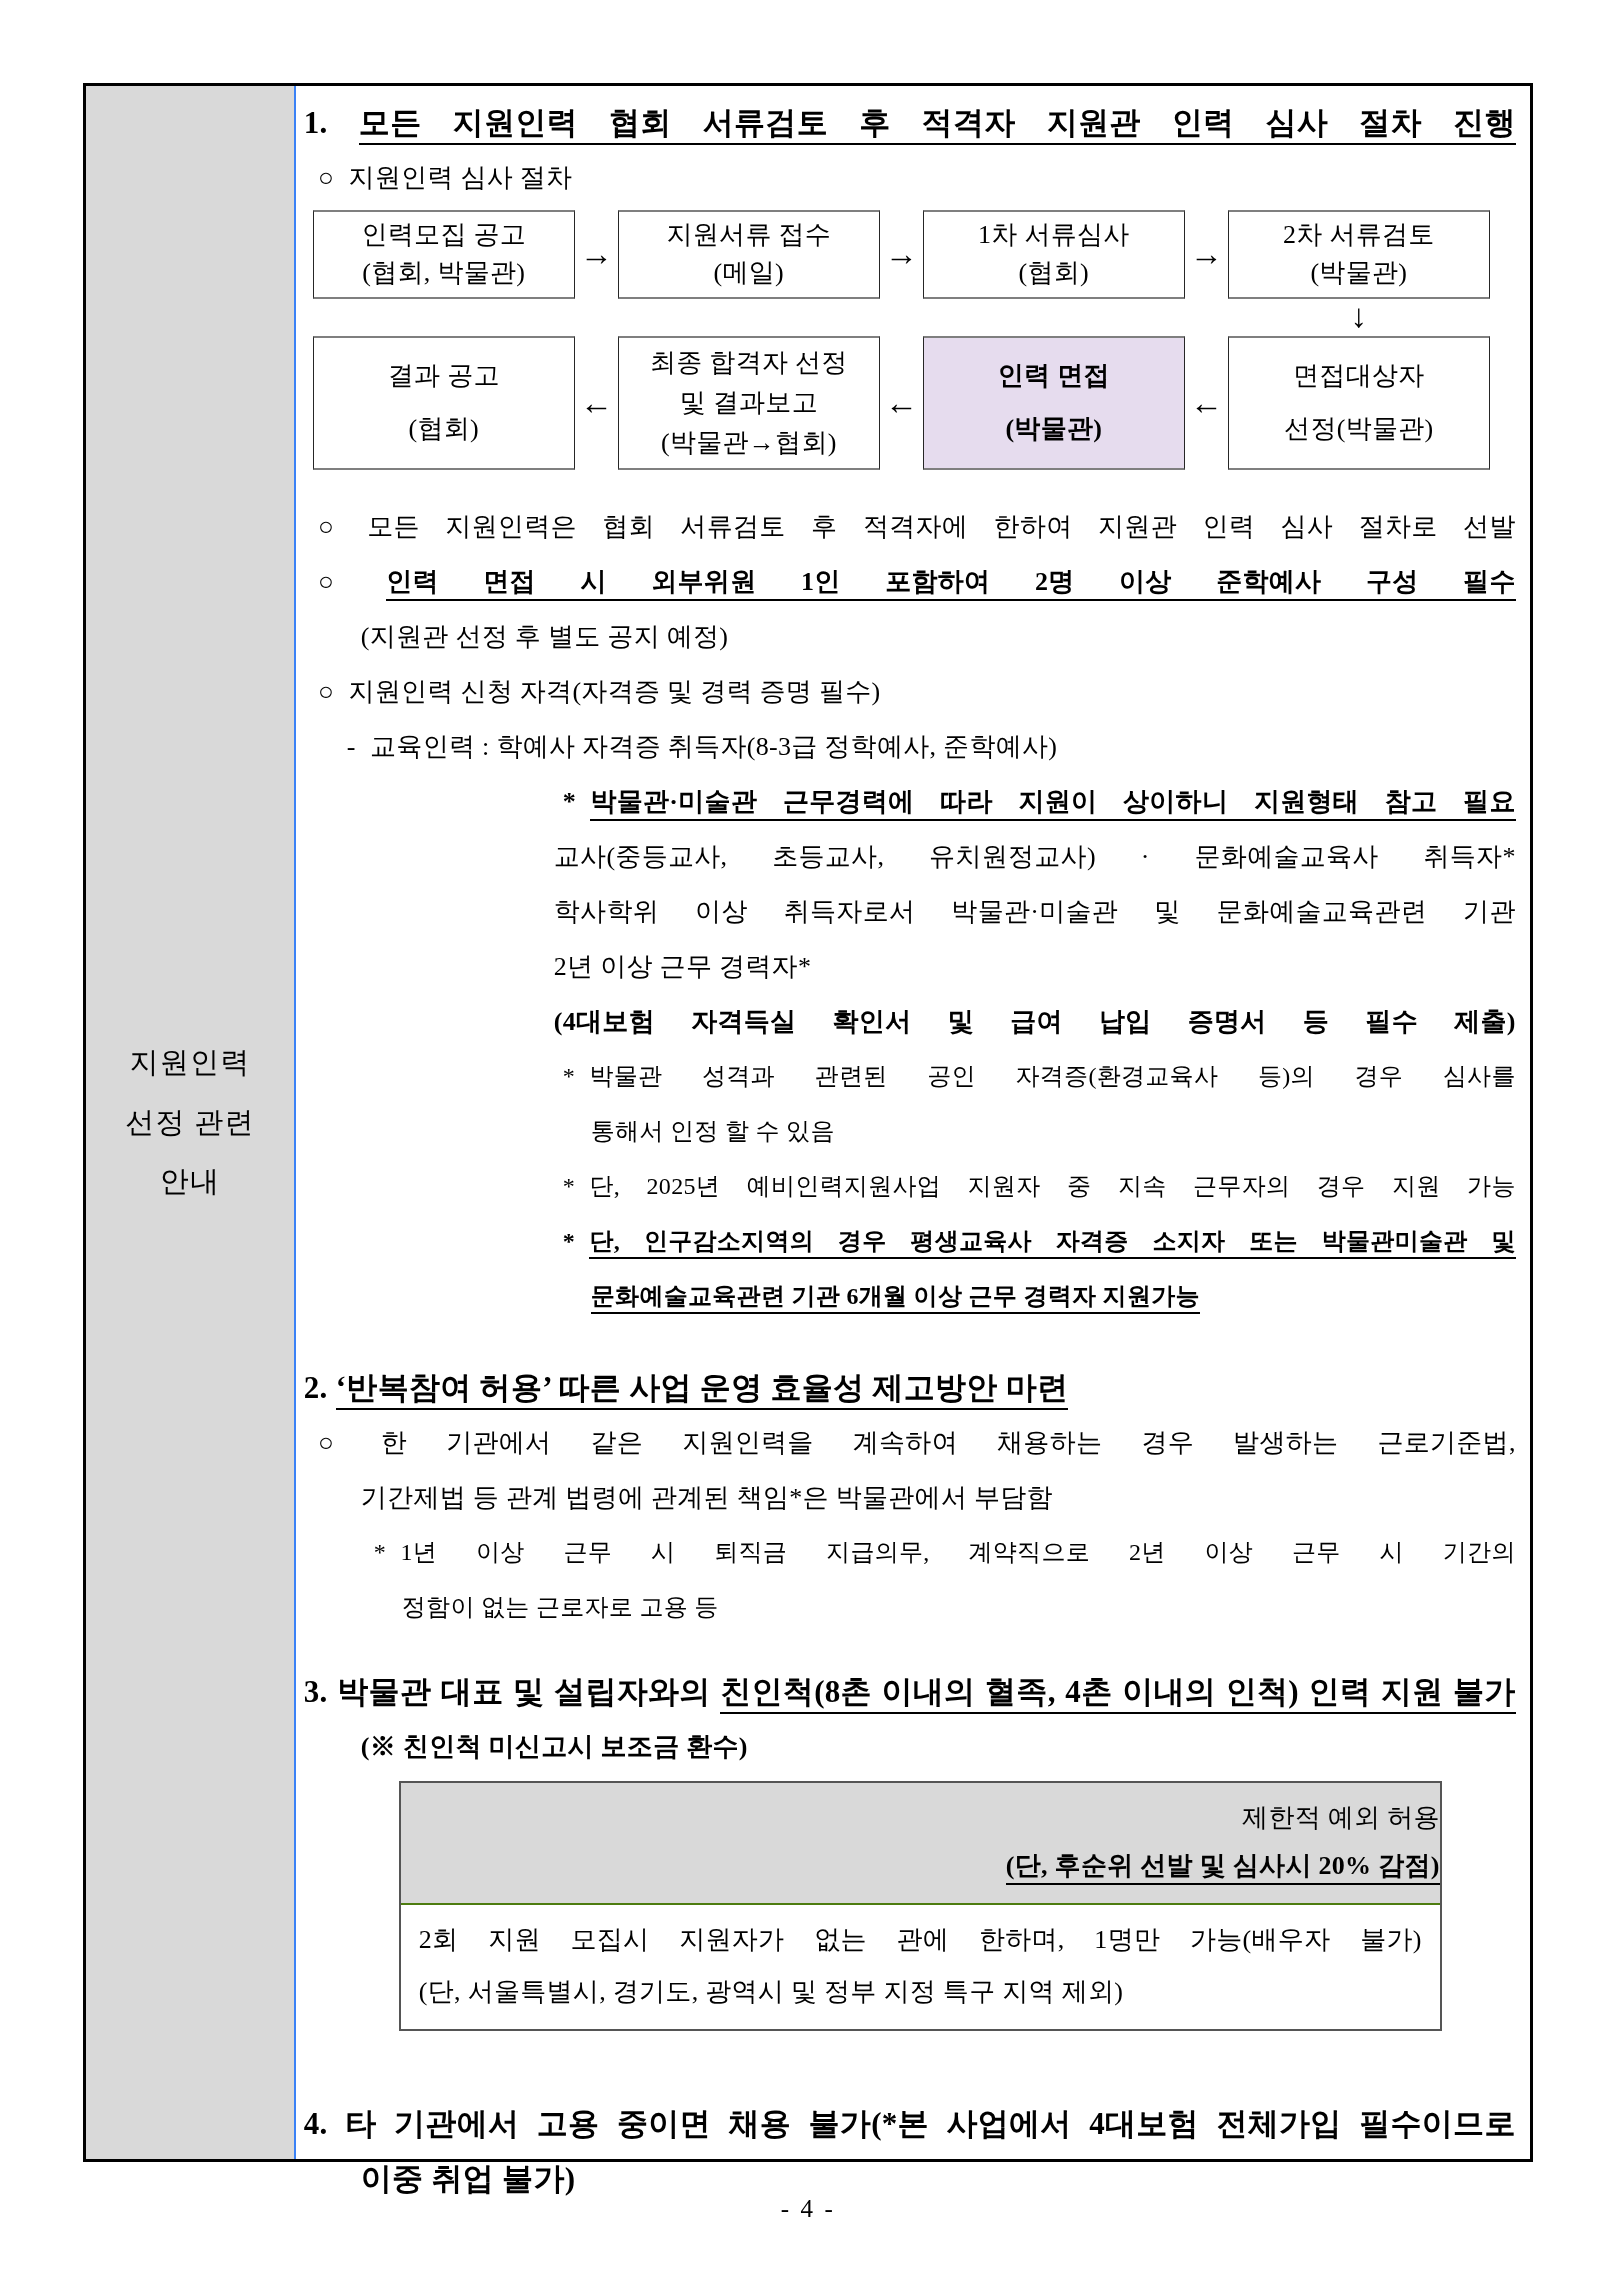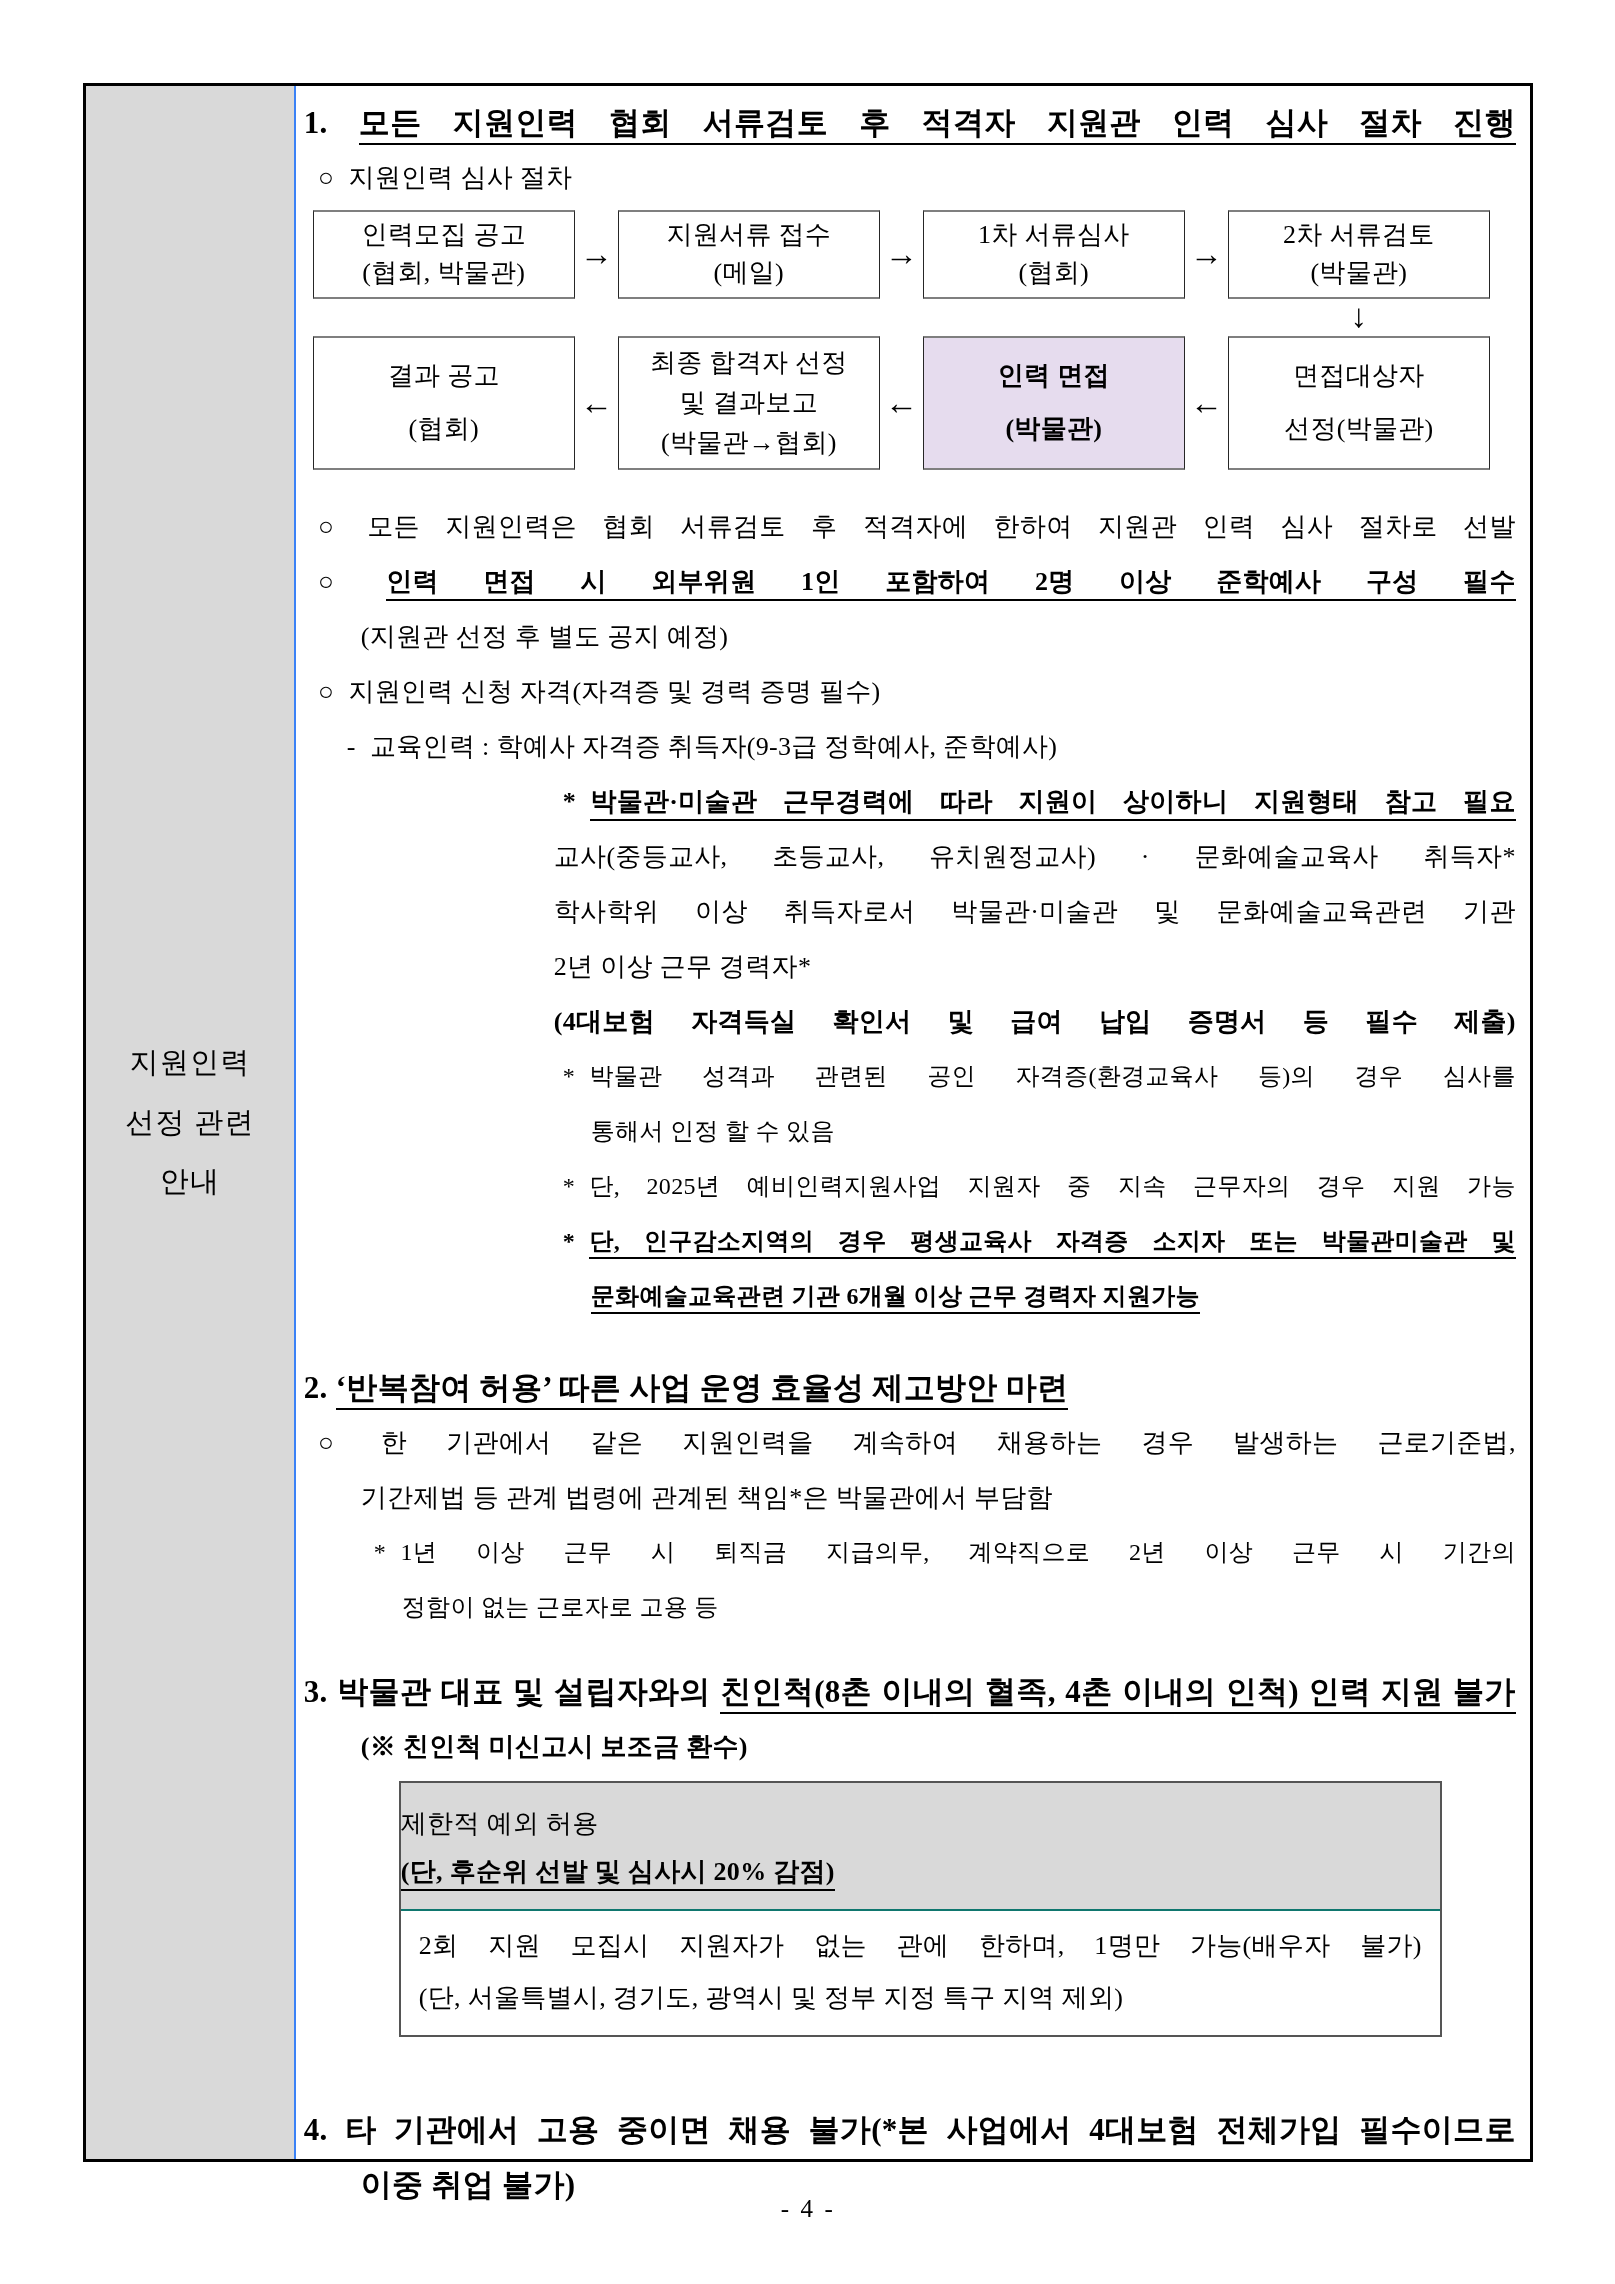--- a/index.html
+++ b/index.html
@@ -85,23 +85,23 @@
 
   
   .exc-box{
     margin-left:95px;margin-top:6.5px;
     width:1043px;
     border:2px solid #555;
     box-sizing:border-box;
   }
   .exc-head{
     background:#d9d9d9;
-    border-bottom:2px solid #0f766e;
-    text-align:left;
-    padding:17px 0 13px 0;
+    border-bottom:2px solid #4d7c0f;
+    text-align:right;
+    padding:11px 0 13px 0;
   }
   .exc-head .ln{line-height:48px;min-height:48px;}
   .exc-body{
     background:#fff;
     padding:9px 18px 11.7px 18px;
   }
   .exc-body .ln{line-height:52px;min-height:52px;}
 
   .page-num{
     position:absolute;left:0;right:0;top:2195px;
@@ -173,21 +173,21 @@
       </div>
 
       <div class="ln j i1"><span class="mk">○</span><span>모든 지원인력은 협회 서류검토 후 적격자에 한하여 지원관 인력 심사 절차로 선발</span></div>
 
       <div class="ln j i1 b"><span class="mk">○</span><span class="u">인력 면접 시 외부위원 1인 포함하여 2명 이상 준학예사 구성 필수</span></div>
 
       <div class="ln i2">(지원관 선정 후 별도 공지 예정)</div>
 
       <div class="ln i1"><span class="mk">○</span><span>지원인력 신청 자격(자격증 및 경력 증명 필수)</span></div>
 
-      <div class="ln i3"><span class="mk">-</span><span>교육인력 : 학예사 자격증 취득자(9-3급 정학예사, 준학예사)</span></div>
+      <div class="ln i3"><span class="mk">-</span><span>교육인력 : 학예사 자격증 취득자(8-3급 정학예사, 준학예사)</span></div>
 
       <div class="ln j i5 b"><span class="mk">*</span><span class="u">박물관·미술관 근무경력에 따라 지원이 상이하니 지원형태 참고 필요</span></div>
 
       <div class="ln j i4">교사(중등교사, 초등교사, 유치원정교사) · 문화예술교육사 취득자*</div>
 
       <div class="ln j i4">학사학위 이상 취득자로서 박물관·미술관 및 문화예술교육관련 기관</div>
 
       <div class="ln i4">2년 이상 근무 경력자*</div>
 
       <div class="ln j i4 b">(4대보험 자격득실 확인서 및 급여 납입 증명서 등 필수 제출)</div>

